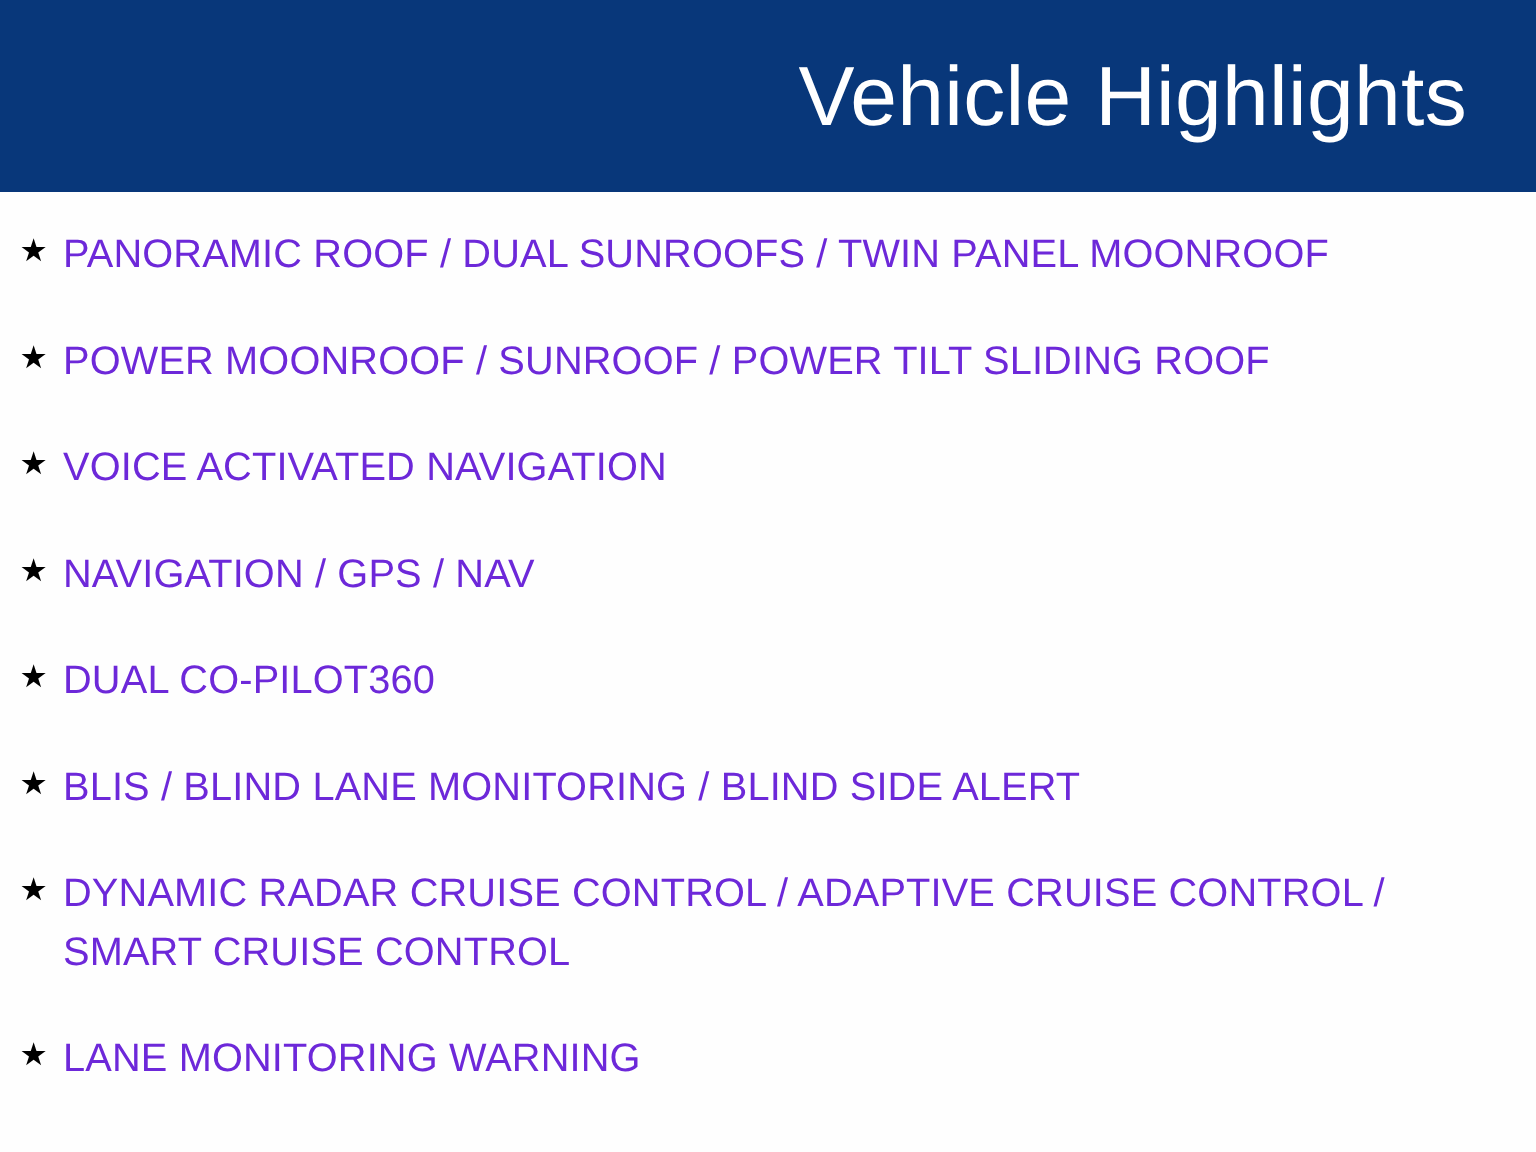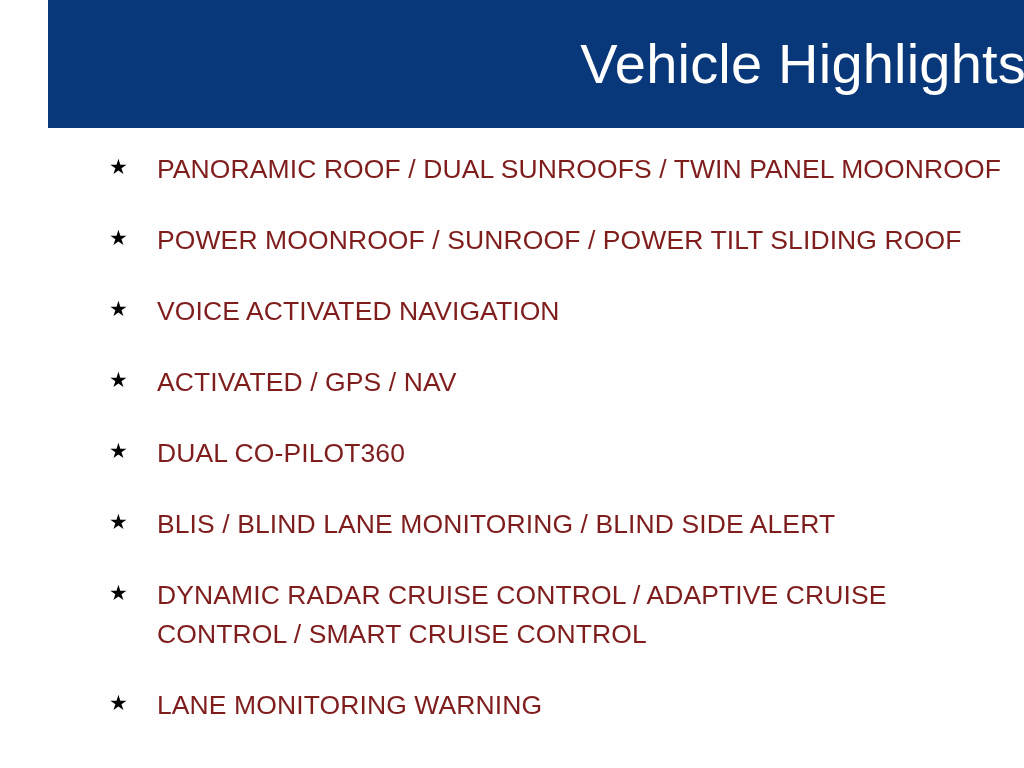--- a/index.html
+++ b/index.html
@@ -1,15 +1,15 @@
 <!DOCTYPE html>
 <html><head>
 <meta charset="utf-8">
 <style>
-  * { box-sizing: border-box; padding-left: 48px; }
+  * { box-sizing: border-box; }
   html, body {
     margin: 0;
     padding: 0;
   }
   body {
     width: 1024px;
     height: 768px;
     background: #ffffff;
     font-family: "Liberation Sans", sans-serif;
     overflow: hidden;
@@ -63,21 +63,21 @@
     width: 29px;
     color: #000000;
     font-size: 21px;
     line-height: 34px;
     text-align: left;
     font-family: "DejaVu Sans", sans-serif;
   }
 
   .highlight-text {
     flex: 1 1 auto;
-    color: #7f1d1d;
+    color: #6d28d9;
     font-family: "Liberation Sans", sans-serif;
     font-size: 26.5px;
     font-weight: 400;
     line-height: 39px;
     letter-spacing: 0.1px;
     white-space: pre-line;
   }
 </style>
 </head>
 <body>
@@ -100,21 +100,21 @@
       <span class="highlight-text">POWER MOONROOF / SUNROOF / POWER TILT SLIDING ROOF</span>
     </li>
 
     <li class="highlight-item">
       <span class="bullet-star">★</span>
       <span class="highlight-text">VOICE ACTIVATED NAVIGATION</span>
     </li>
 
     <li class="highlight-item">
       <span class="bullet-star">★</span>
-      <span class="highlight-text">ACTIVATED / GPS / NAV</span>
+      <span class="highlight-text">NAVIGATION / GPS / NAV</span>
     </li>
 
     <li class="highlight-item">
       <span class="bullet-star">★</span>
       <span class="highlight-text">DUAL CO-PILOT360</span>
     </li>
 
     <li class="highlight-item">
       <span class="bullet-star">★</span>
       <span class="highlight-text">BLIS / BLIND LANE MONITORING / BLIND SIDE ALERT</span>

